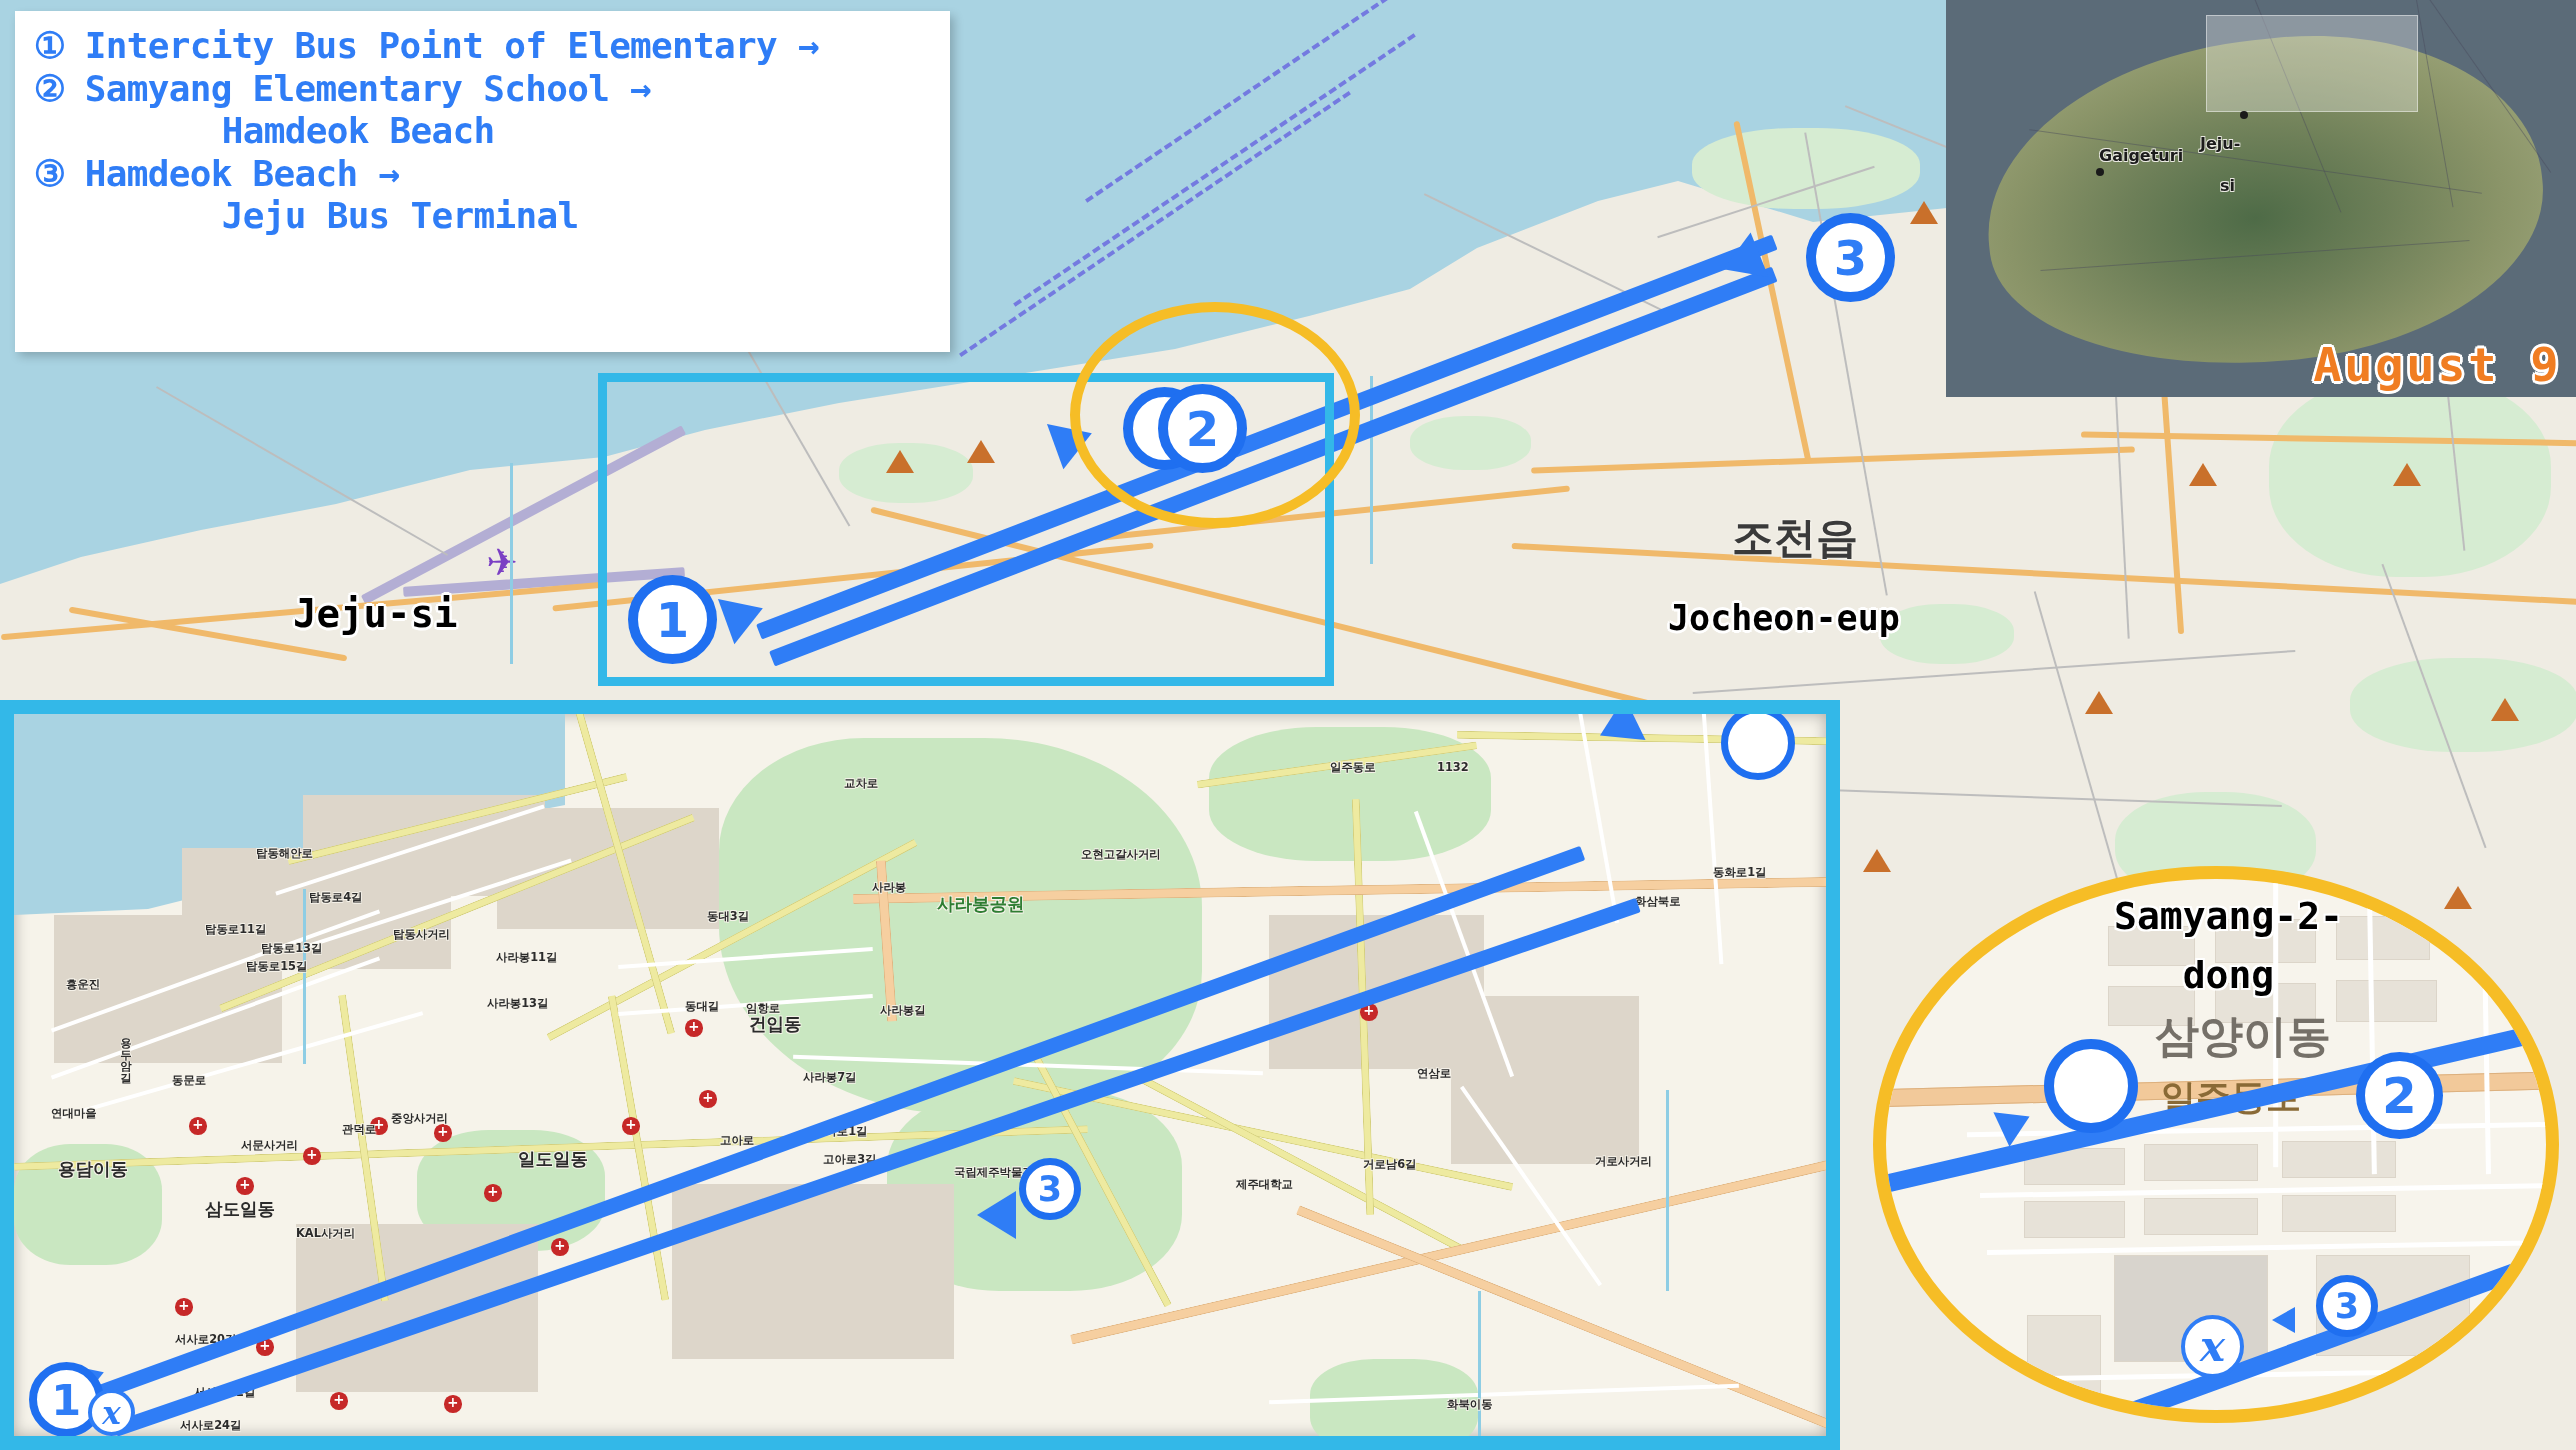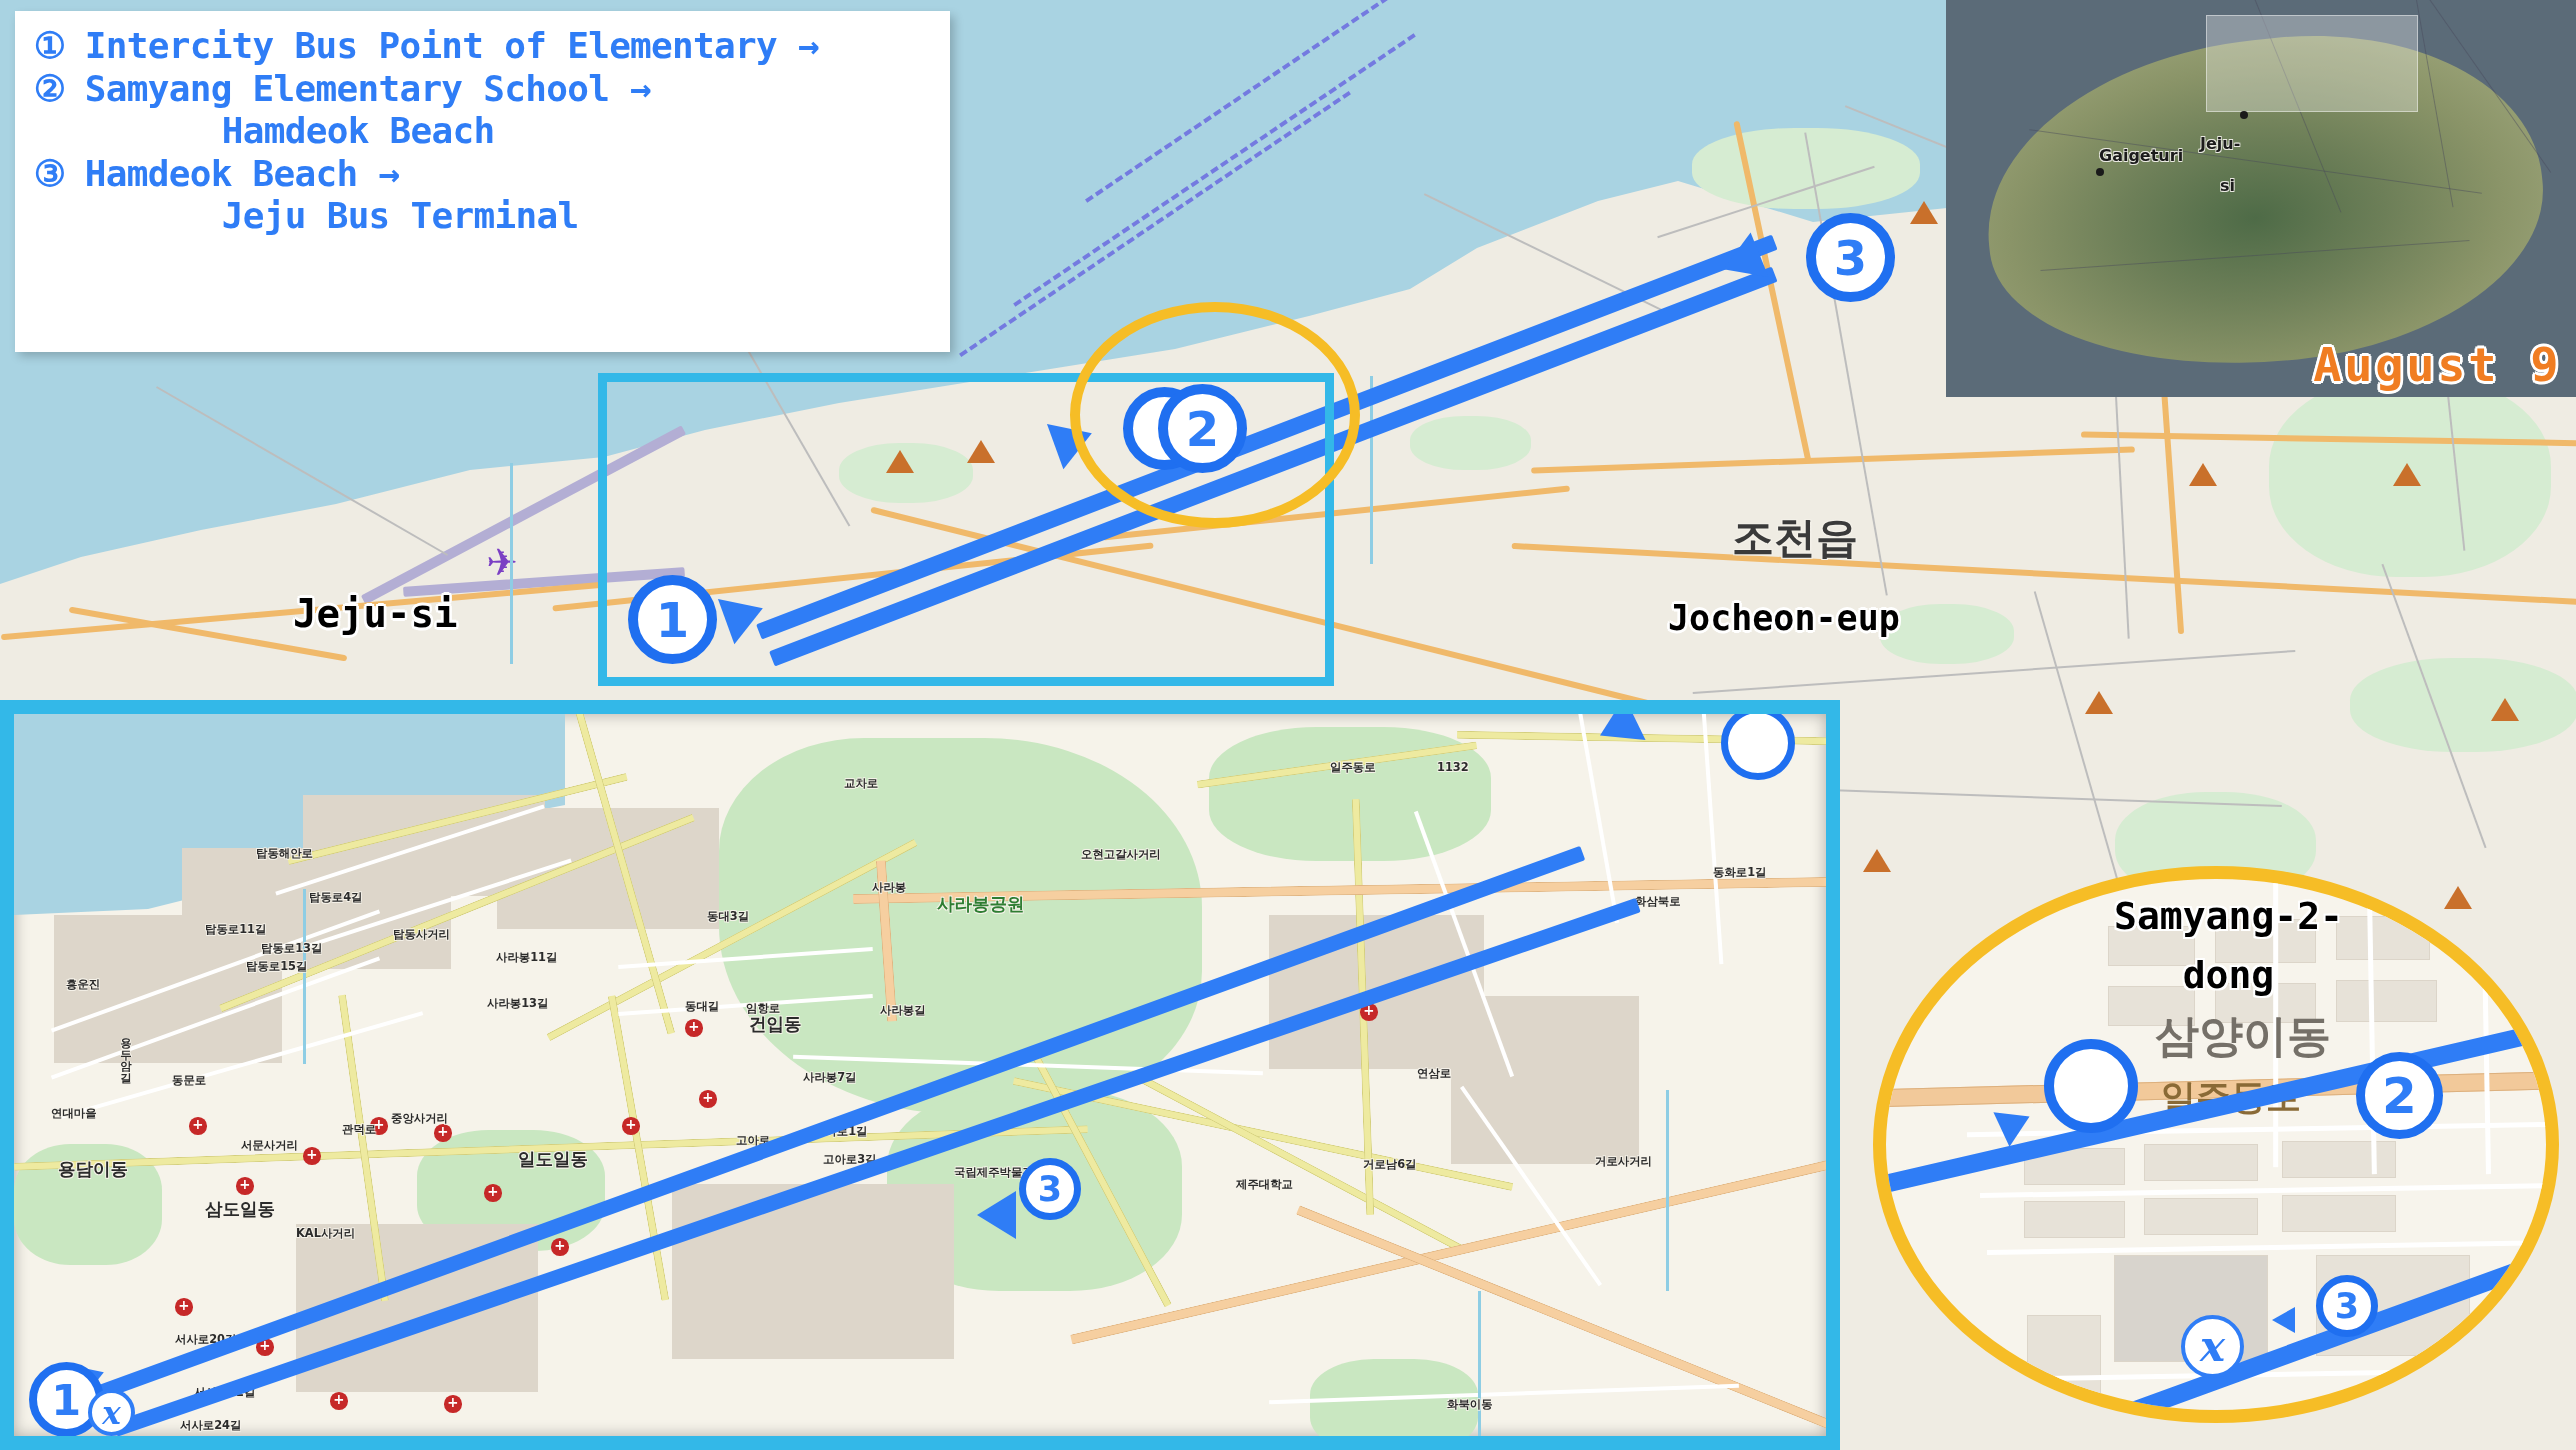--- a/index.html
+++ b/index.html
@@ -409,21 +409,21 @@
       <div class="di-lbl" style="left:227px;top:424px;">서문사거리</div>
       <div class="di-lbl vert" style="left:104px;top:316px;">용두암길</div>
       <div class="di-lbl" style="left:52px;top:263px;">흥운진</div>
       <div class="di-lbl" style="left:482px;top:236px;">사라봉11길</div>
       <div class="di-lbl" style="left:473px;top:282px;">사라봉13길</div>
       <div class="di-lbl" style="left:866px;top:289px;">사라봉길</div>
       <div class="di-lbl" style="left:789px;top:356px;">사라봉7길</div>
       <div class="di-lbl" style="left:671px;top:285px;">동대길</div>
       <div class="di-lbl" style="left:693px;top:195px;">동대3길</div>
       <div class="di-lbl" style="left:830px;top:62px;">교차로</div>
-      <div class="di-lbl" style="left:722px;top:419px;">고아로</div>
+      <div class="di-lbl" style="left:706px;top:419px;">고아로</div>
       <div class="di-lbl" style="left:800px;top:410px;">고아로1길</div>
       <div class="di-lbl" style="left:809px;top:438px;">고아로3길</div>
       <div class="di-lbl big" style="left:504px;top:433px;">일도일동</div>
       <div class="di-lbl" style="left:940px;top:451px;">국립제주박물관사거리</div>
       <div class="di-lbl" style="left:1316px;top:46px;">일주동로</div>
       <div class="di-lbl" style="left:1423px;top:46px;">1132</div>
       <div class="di-lbl" style="left:1067px;top:133px;">오현고갈사거리</div>
       <div class="di-lbl" style="left:1222px;top:463px;">제주대학교</div>
       <div class="di-lbl" style="left:1433px;top:683px;">화북이동</div>
       <div class="di-lbl" style="left:1403px;top:352px;">연삼로</div>

